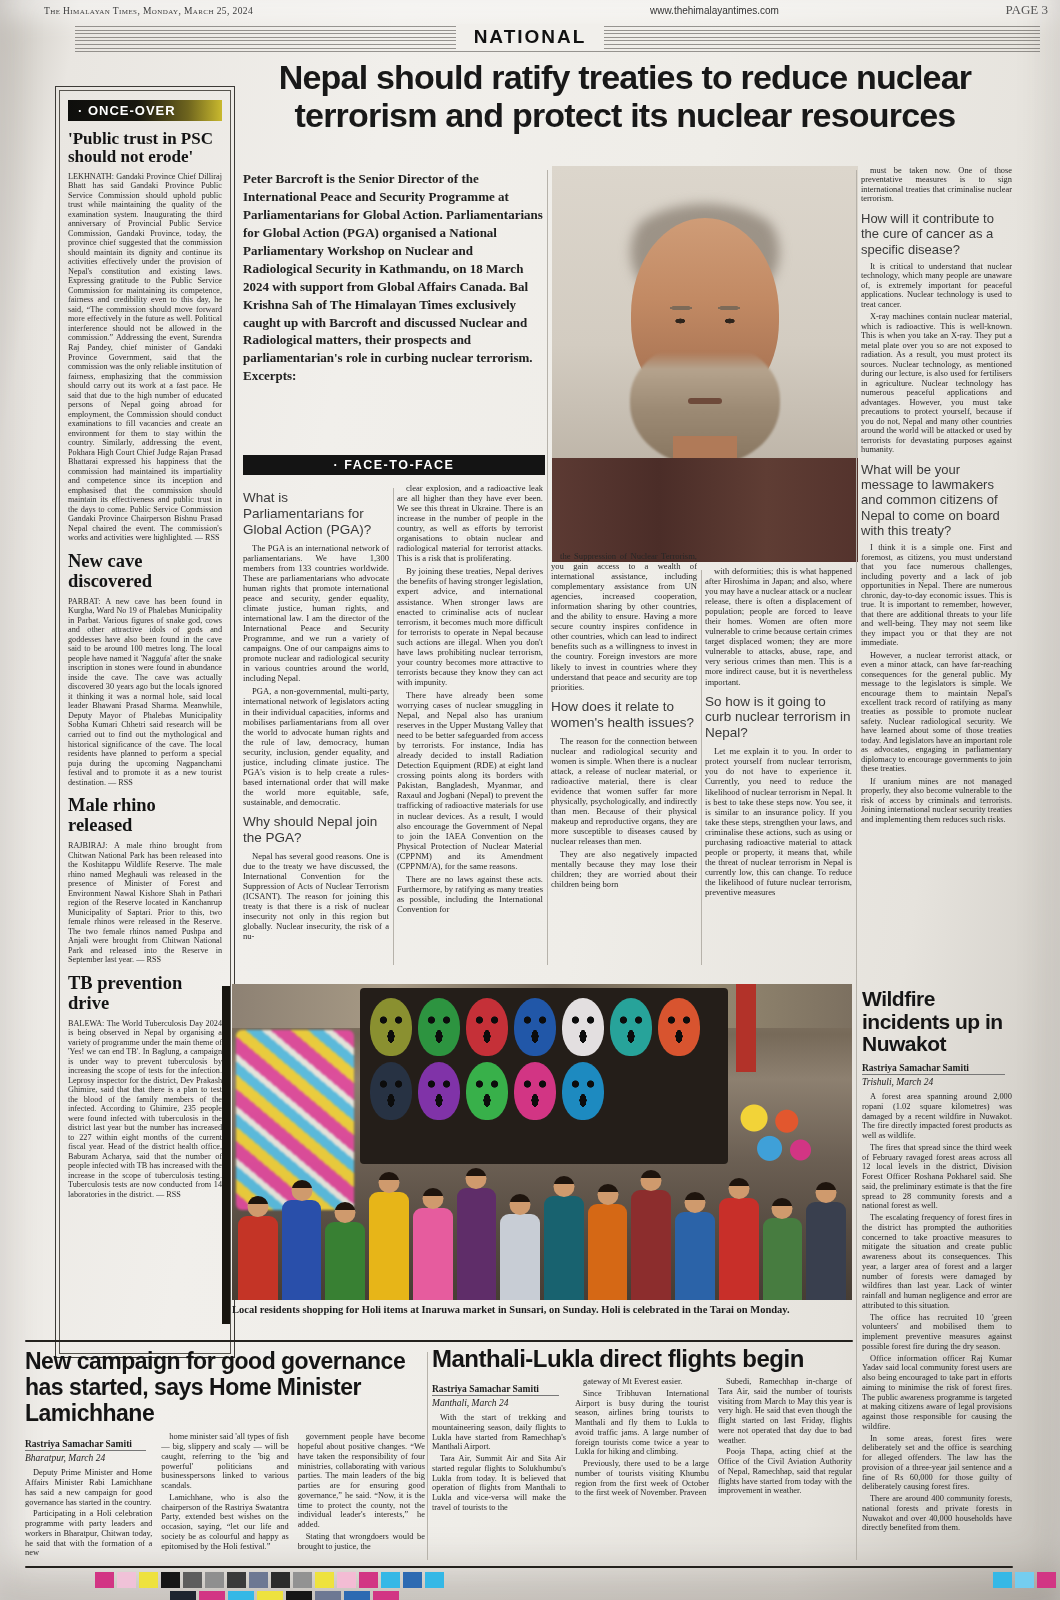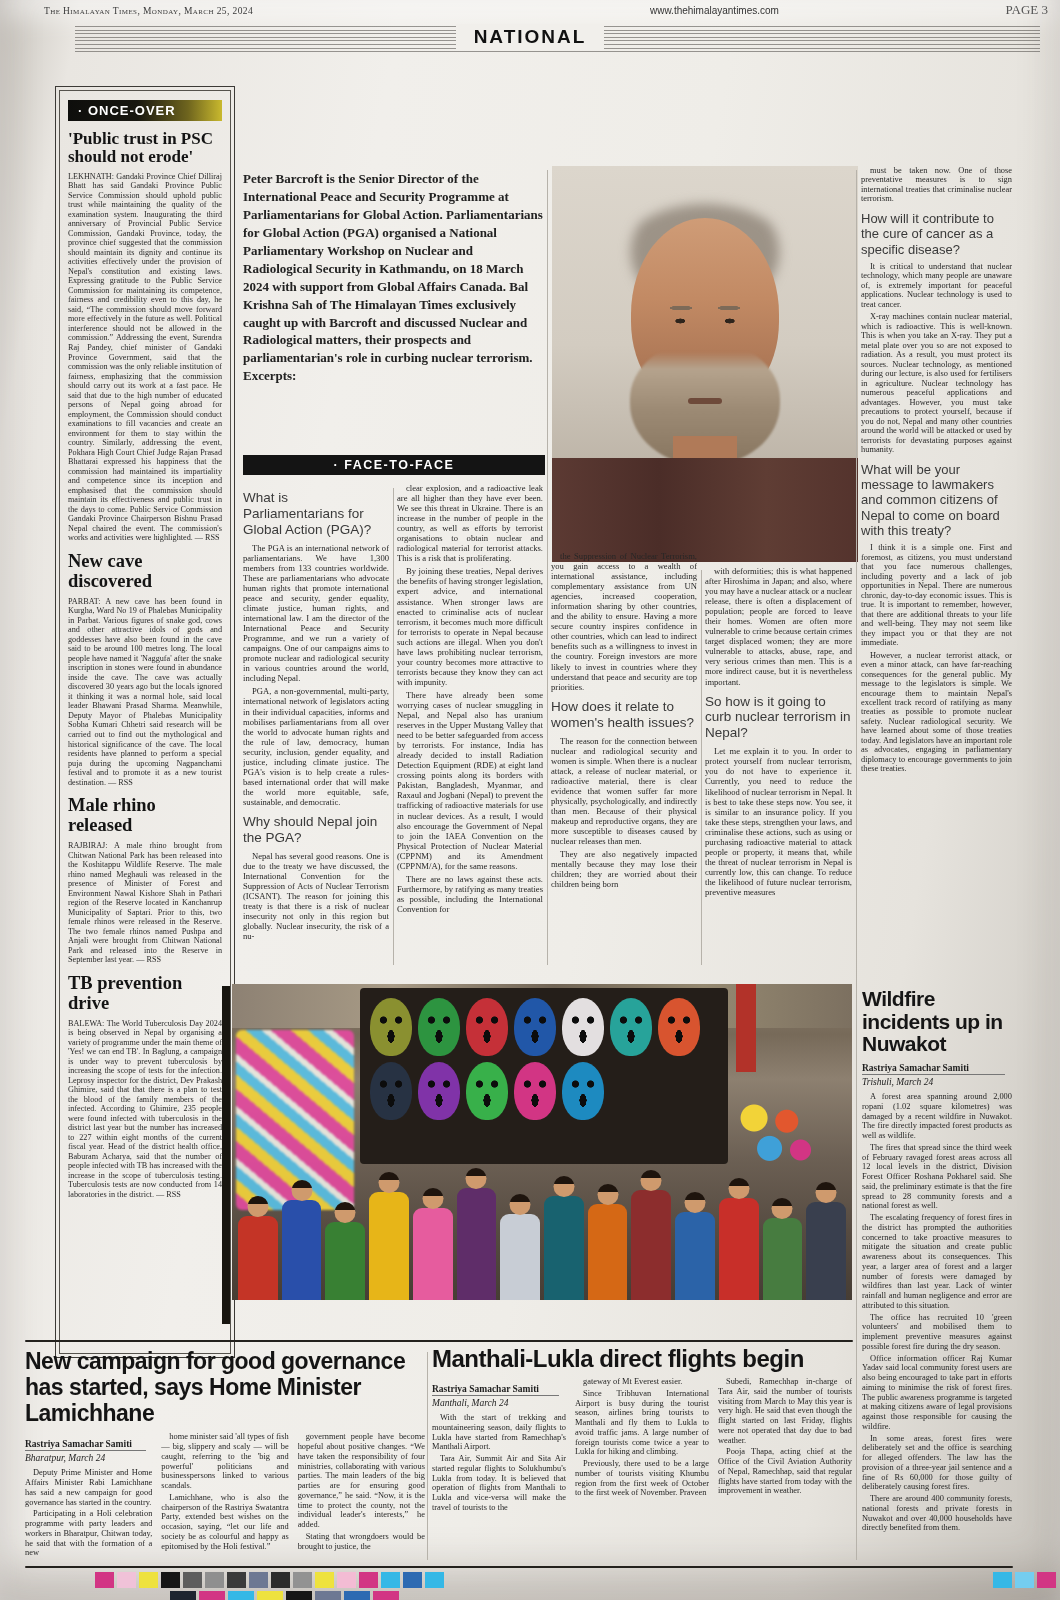--- a/index.html
+++ b/index.html
@@ -123,20 +123,21 @@
 <body>
 
 <div class="page">
 
   <div class="abs mast-date">The Himalayan Times, Monday, March 25, 2024</div>
   <div class="abs mast-url">www.thehimalayantimes.com</div>
   <div class="abs mast-page">Page 3</div>
   <div class="abs nat-lines"></div>
   <div class="abs nat-label"><span>NATIONAL</span></div>
 
+  <div class="abs headline">Nepal should ratify treaties to reduce nuclear terrorism and protect its nuclear resources</div>
 
   <div class="abs once-box">
     <div class="once-inner">
       <div class="once-label">· ONCE-OVER</div>
       <div class="brief-title">'Public trust in PSC should not erode'</div>
       <div class="brief-body">LEKHNATH: Gandaki Province Chief Dilliraj Bhatt has said Gandaki Province Public Service Commission should uphold public trust while maintaining the quality of the examination system. Inaugurating the third anniversary of Provincial Public Service Commission, Gandaki Province, today, the province chief suggested that the commission should maintain its dignity and continue its activities effectively under the provision of Nepal's constitution and existing laws. Expressing gratitude to the Public Service Commission for maintaining its competence, fairness and credibility even to this day, he said, “The commission should move forward more effectively in the future as well. Political interference should not be allowed in the commission.” Addressing the event, Surendra Raj Pandey, chief minister of Gandaki Province Government, said that the commission was the only reliable institution of fairness, emphasizing that the commission should carry out its work at a fast pace. He said that due to the high number of educated persons of Nepal going abroad for employment, the Commission should conduct examinations to fill vacancies and create an environment for them to stay within the country. Similarly, addressing the event, Pokhara High Court Chief Judge Rajan Prasad Bhattarai expressed his happiness that the commission had maintained its impartiality and competence since its inception and emphasised that the commission should maintain its effectiveness and public trust in the days to come. Public Service Commission Gandaki Province Chairperson Bishnu Prasad Nepal chaired the event. The commission's works and activities were highlighted. — RSS</div>
       <div class="brief-title big">New cave discovered</div>
       <div class="brief-body">PARBAT: A new cave has been found in Kurgha, Ward No 19 of Phalebas Municipality in Parbat. Various figures of snake god, cows and other attractive idols of gods and goddesses have also been found in the cave said to be around 100 metres long. The local people have named it 'Naggufa' after the snake inscription in stones were found in abundance inside the cave. The cave was actually discovered 30 years ago but the locals ignored it thinking it was a normal hole, said local leader Bhawani Prasad Sharma. Meanwhile, Deputy Mayor of Phalebas Municipality Sobha Kumari Chhetri said research will be carried out to find out the mythological and historical significance of the cave. The local residents have planned to perform a special puja during the upcoming Nagpanchami festival and to promote it as a new tourist destination. — RSS</div>
       <div class="brief-title big">Male rhino released</div>
       <div class="brief-body">RAJBIRAJ: A male rhino brought from Chitwan National Park has been released into the Koshitappu Wildlife Reserve. The male rhino named Meghauli was released in the presence of Minister of Forest and Environment Nawal Kishore Shah in Pathari region of the Reserve located in Kanchanrup Municipality of Saptari. Prior to this, two female rhinos were released in the Reserve. The two female rhinos named Pushpa and Anjali were brought from Chitwan National Park and released into the Reserve in September last year. — RSS</div>
@@ -184,20 +185,21 @@
     <div class="a">Let me explain it to you. In order to protect yourself from nuclear terrorism, you do not have to experience it. Currently, you need to reduce the likelihood of nuclear terrorism in Nepal. It is best to take these steps now. You see, it is similar to an insurance policy. If you take these steps, strengthen your laws, and criminalise these actions, such as using or purchasing radioactive material to attack people or property, it means that, while the threat of nuclear terrorism in Nepal is currently low, this can change. To reduce the likelihood of future nuclear terrorism, preventive measures</div>
   </div>
   <div class="abs qacol col5" style="left:861px;top:166px;width:151px;height:812px;">
     <div class="a">must be taken now. One of those preventative measures is to sign international treaties that criminalise nuclear terrorism.</div>
     <div class="q">How will it contribute to the cure of cancer as a specific disease?</div>
     <div class="a">It is critical to understand that nuclear technology, which many people are unaware of, is extremely important for peaceful applications. Nuclear technology is used to treat cancer.</div>
     <div class="a">X-ray machines contain nuclear material, which is radioactive. This is well-known. This is when you take an X-ray. They put a metal plate over you so are not exposed to radiation. As a result, you must protect its sources. Nuclear technology, as mentioned during our lecture, is also used for fertilisers in agriculture. Nuclear technology has numerous peaceful applications and advantages. However, you must take precautions to protect yourself, because if you do not, Nepal and many other countries around the world will be attacked or used by terrorists for devastating purposes against humanity.</div>
     <div class="q">What will be your message to lawmakers and common citizens of Nepal to come on board with this treaty?</div>
     <div class="a">I think it is a simple one. First and foremost, as citizens, you must understand that you face numerous challenges, including poverty and a lack of job opportunities in Nepal. There are numerous chronic, day-to-day economic issues. This is true. It is important to remember, however, that there are additional threats to your life and well-being. They may not seem like they impact you or that they are not immediate.</div>
     <div class="a">However, a nuclear terrorist attack, or even a minor attack, can have far-reaching consequences for the general public. My message to the legislators is simple. We encourage them to maintain Nepal's excellent track record of ratifying as many treaties as possible to promote nuclear safety. Nuclear radiological security. We have learned about some of those treaties today. And legislators have an important role as advocates, engaging in parliamentary diplomacy to encourage governments to join these treaties.</div>
+    <div class="a">If uranium mines are not managed properly, they also become vulnerable to the risk of access by criminals and terrorists. Joining international nuclear security treaties and implementing them reduces such risks.</div>
   </div>
 
   <div class="vrule" style="left:393px;top:488px;height:477px;"></div>
   <div class="vrule" style="left:547px;top:170px;height:795px;"></div>
   <div class="vrule" style="left:701px;top:570px;height:395px;"></div>
   <div class="vrule" style="left:856px;top:170px;height:1390px;"></div>
   <div class="vrule" style="left:427px;top:1352px;height:208px;"></div>
 
   <div class="abs photo-edge"></div>
   <div class="abs market">
@@ -231,20 +233,21 @@
       <div class="person"></div>
         <div class="person"></div>
       <div class="person"></div>
         <div class="person"></div>
       <div class="person"></div>
         <div class="person"></div>
       <div class="person"></div>
         <div class="person"></div>
     </div>
   </div>
+  <div class="abs caption">Local residents shopping for Holi items at Inaruwa market in Sunsari, on Sunday. Holi is celebrated in the Tarai on Monday.</div>
 
   <div class="abs wildfire">
     <div class="wf-title">Wildfire incidents up in Nuwakot</div>
     <div class="byline">Rastriya Samachar Samiti</div>
     <div class="dateline">Trishuli, March 24</div>
     <div class="wf-p">A forest area spanning around 2,000 ropani (1.02 square kilometres) was damaged by a recent wildfire in Nuwakot. The fire directly impacted forest products as well as wildlife.</div>
     <div class="wf-p">The fires that spread since the third week of February ravaged forest areas across all 12 local levels in the district, Division Forest Officer Roshana Pokharel said. She said, the preliminary estimate is that the fire spread to 28 community forests and a national forest as well.</div>
     <div class="wf-p">The escalating frequency of forest fires in the district has prompted the authorities concerned to take proactive measures to mitigate the situation and create public awareness about its consequences. This year, a larger area of forest and a larger number of forests were damaged by wildfires than last year. Lack of winter rainfall and human negligence and error are attributed to this situation.</div>
     <div class="wf-p">The office has recruited 10 'green volunteers' and mobilised them to implement preventive measures against possible forest fire during the dry season.</div>
     <div class="wf-p">Office information officer Raj Kumar Yadav said local community forest users are also being encouraged to take part in efforts aiming to minimise the risk of forest fires. The public awareness programme is targeted at making citizens aware of legal provisions against those responsible for causing the wildfire.</div>

